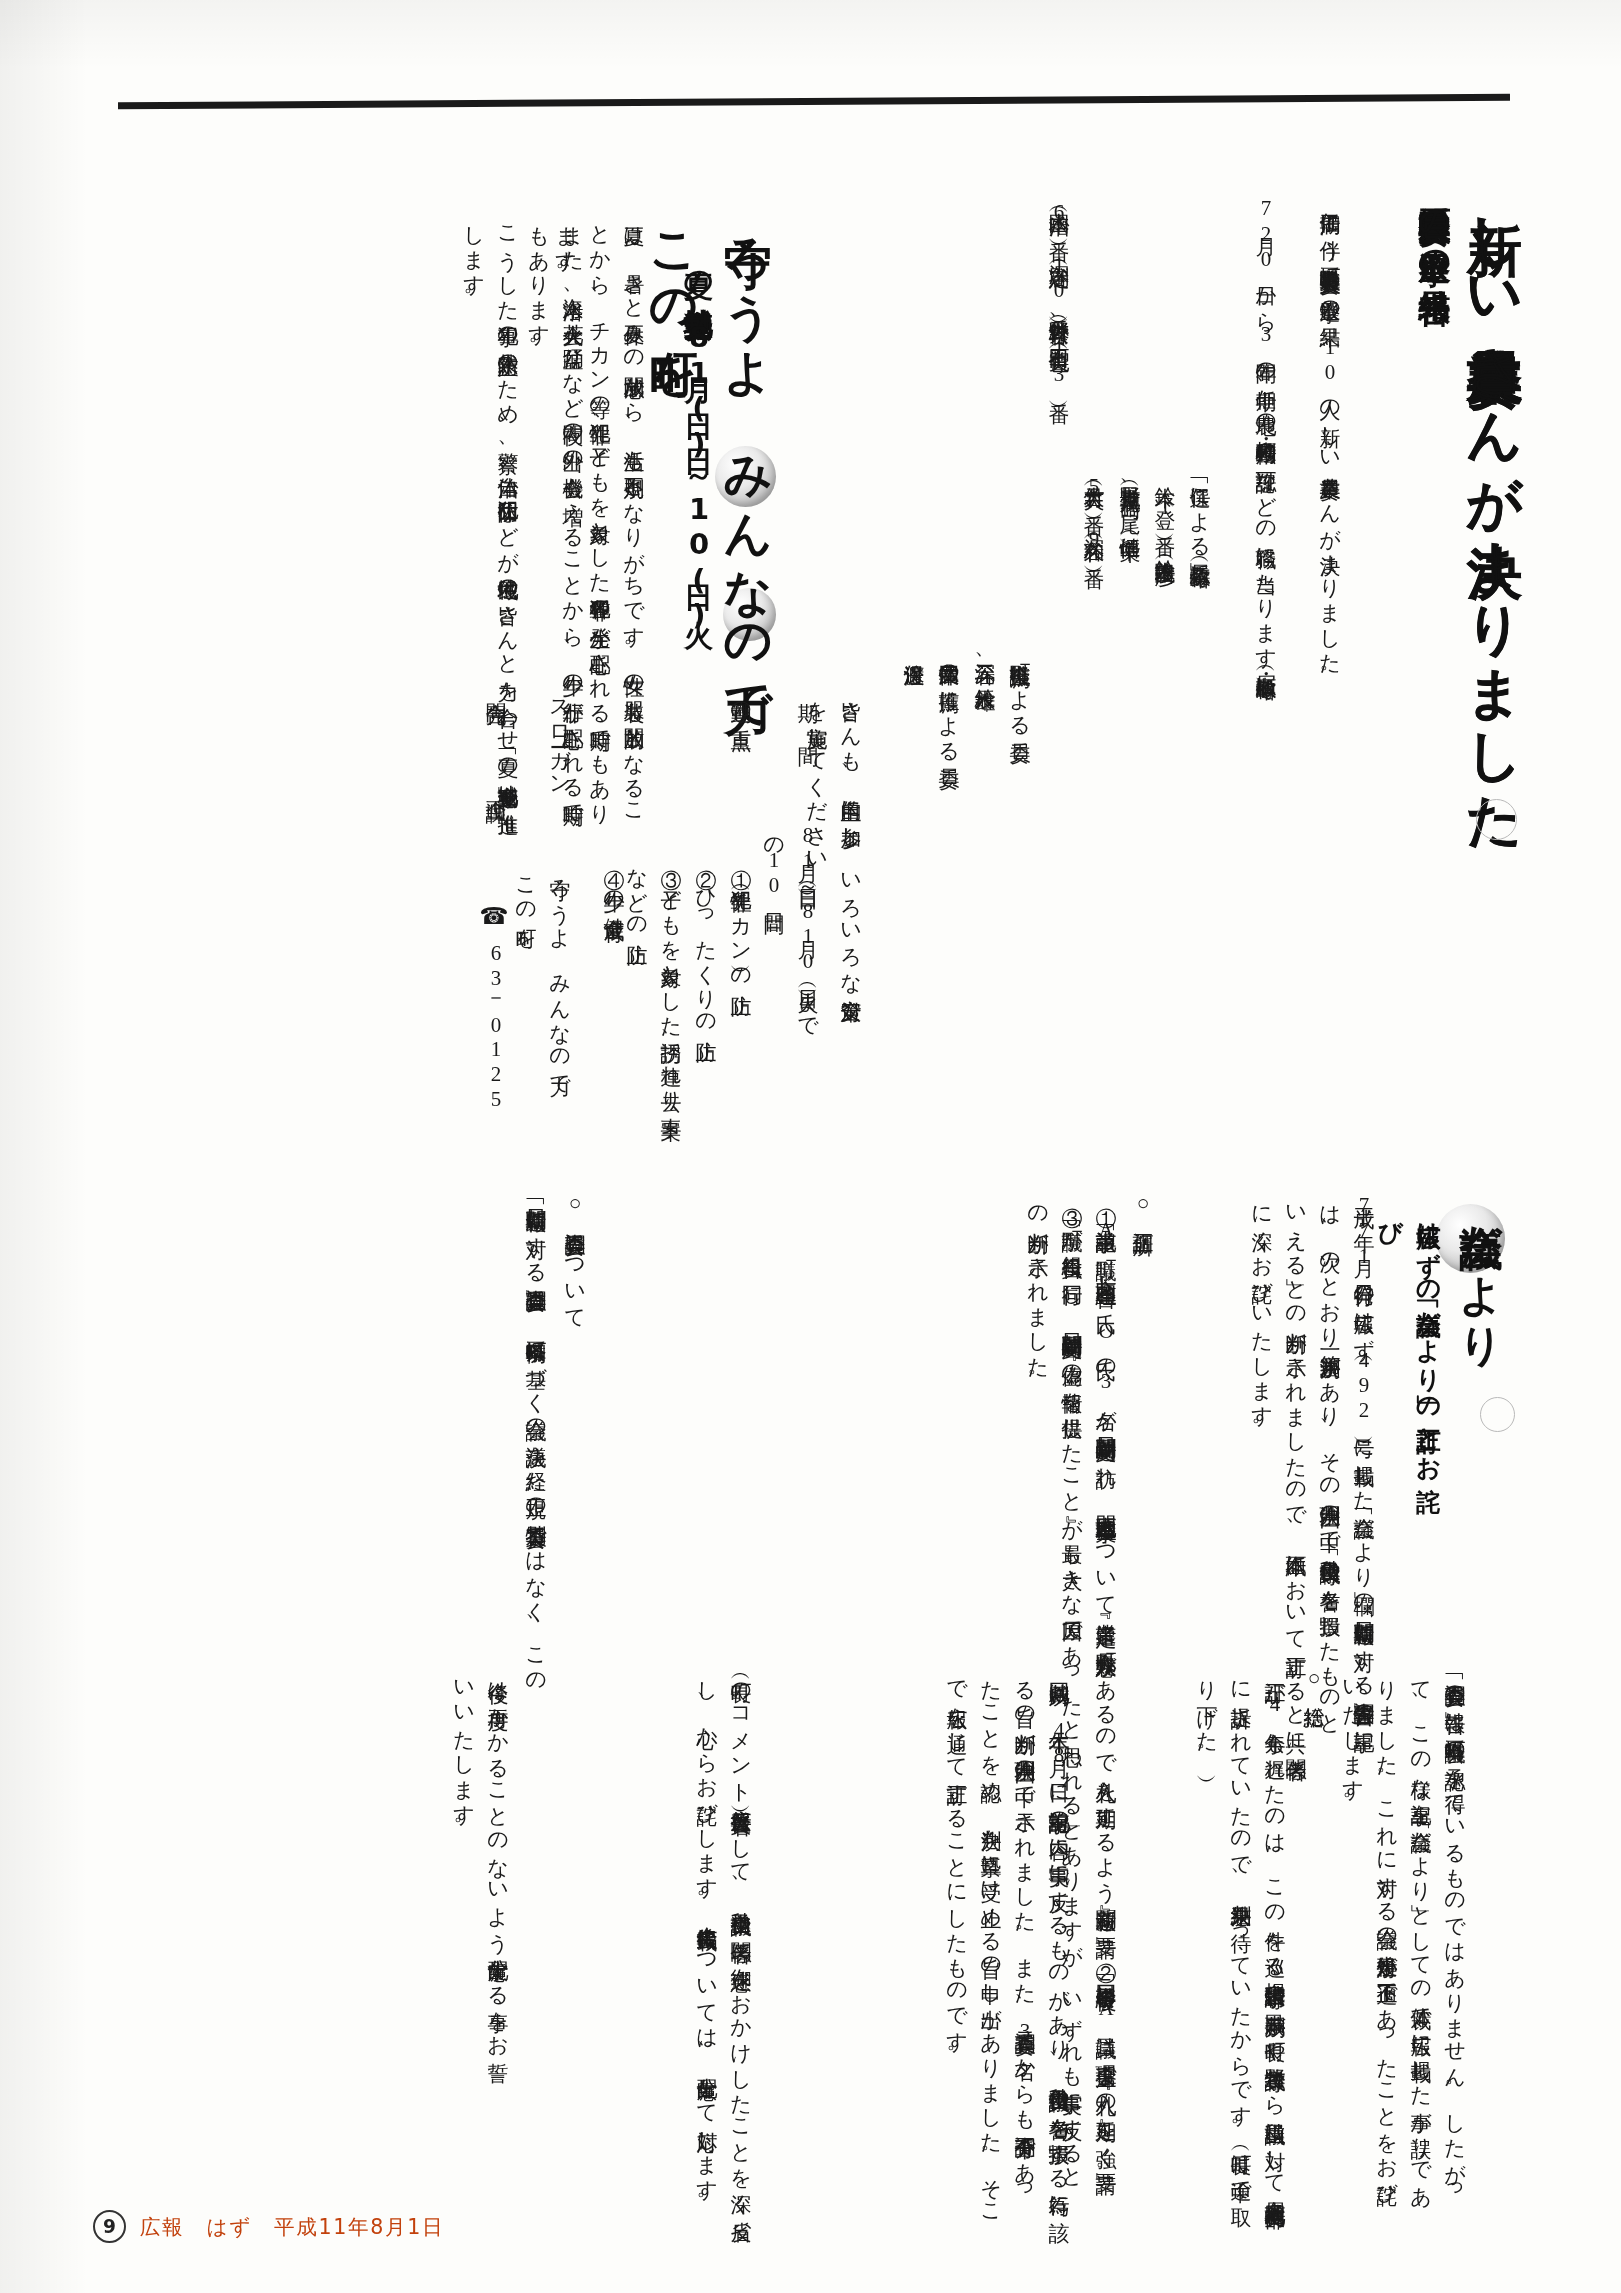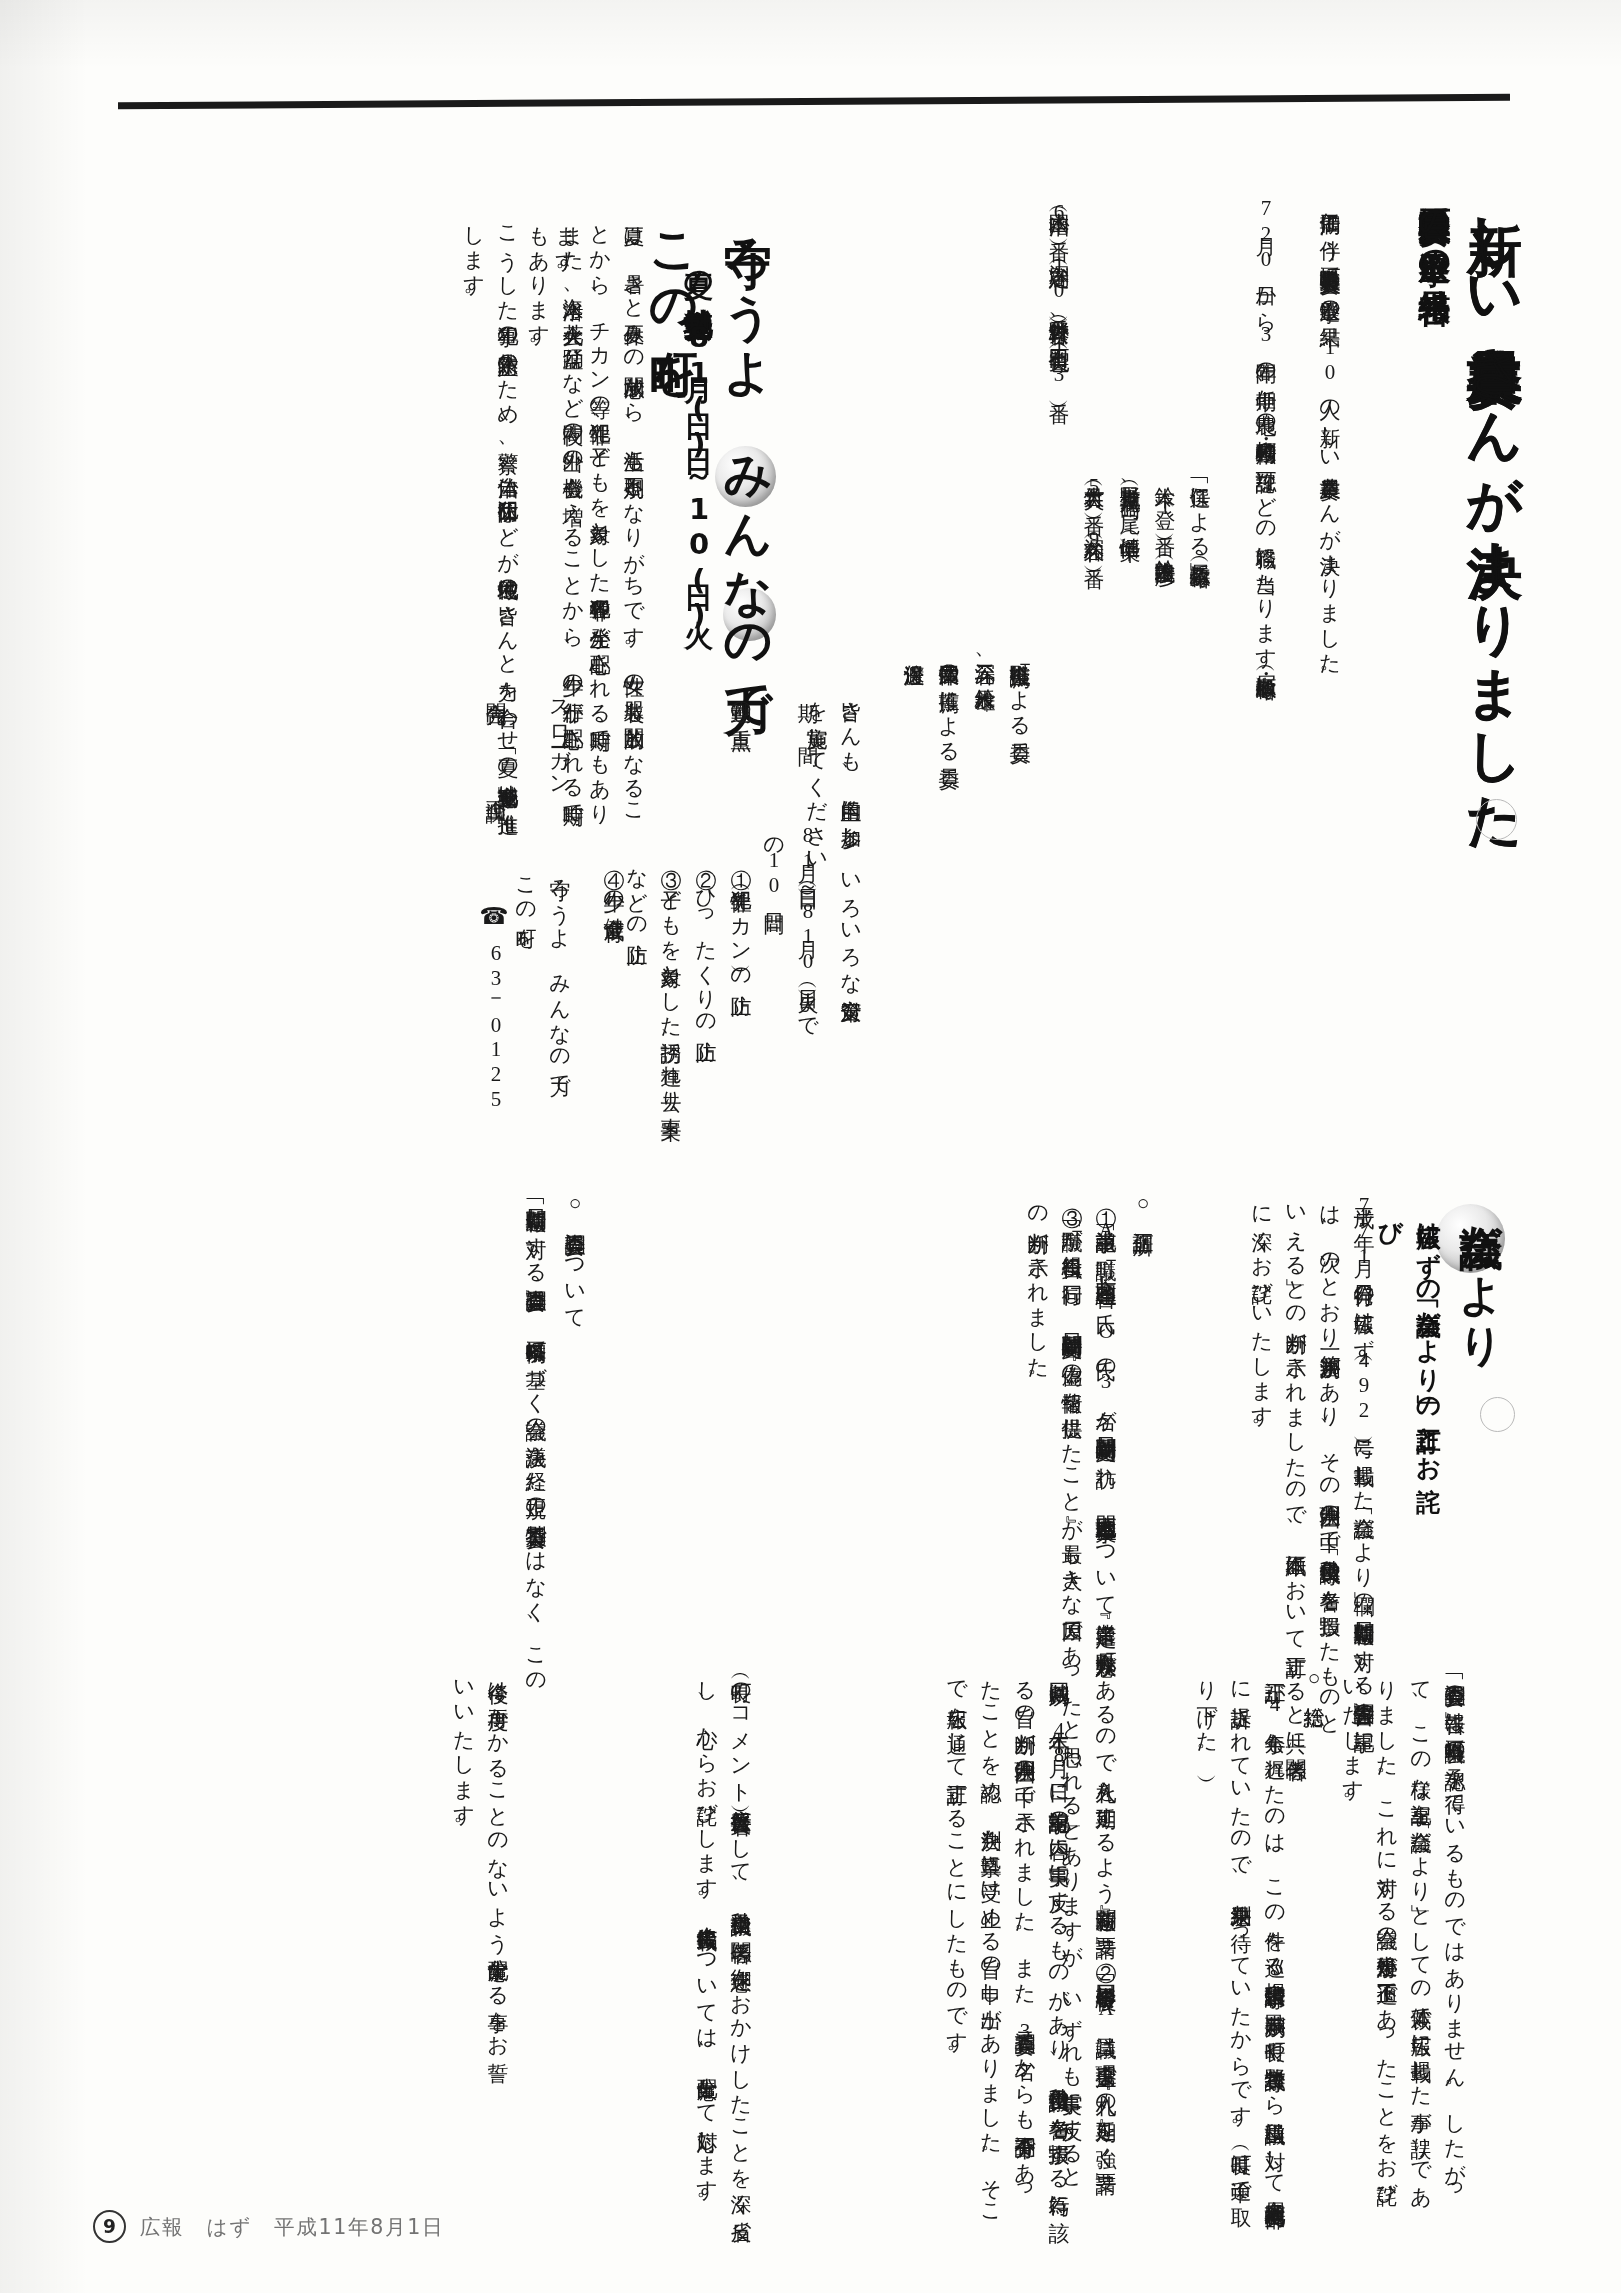--- a/index.html
+++ b/index.html
@@ -160,21 +160,21 @@
     border: 2px solid #333;
     border-radius: 50%;
     display: flex; align-items: center; justify-content: center;
     font-size: 18.6px;
     font-weight: bold;
     color: #222;
   }
   .footer-text {
     font-size: 20.6px;
     letter-spacing: 0.08em;
-    color: #737373;
+    color: #c2410c;
   }
 
   .phone-glyph { font-family: "DejaVu Sans", sans-serif; }
 </style>
 </head>
 <body>
 
 <div class="page">
 
   <div class="top-rule"></div>

